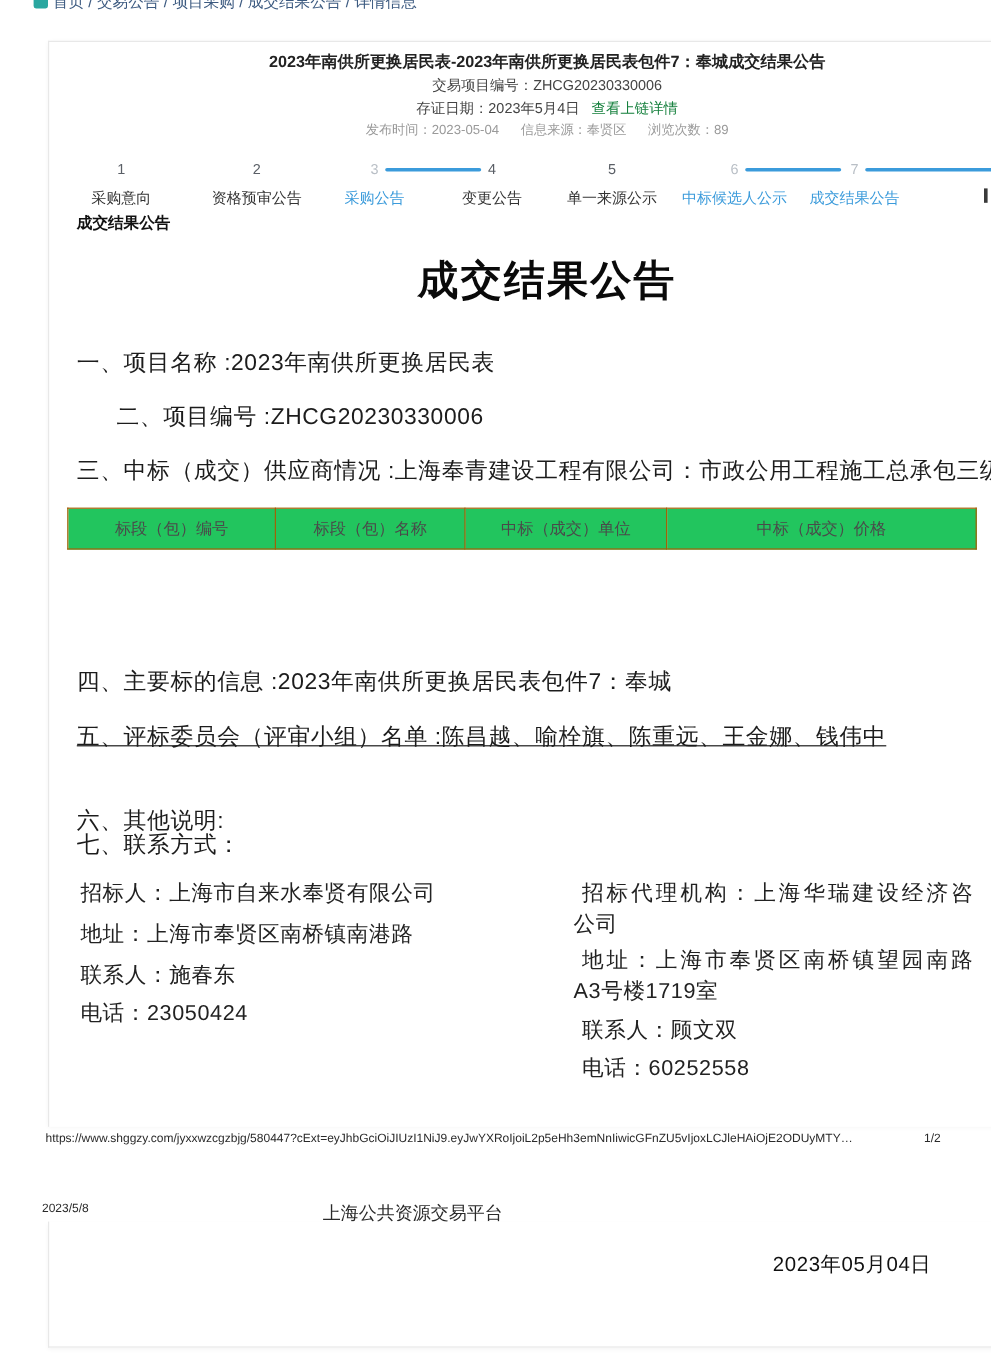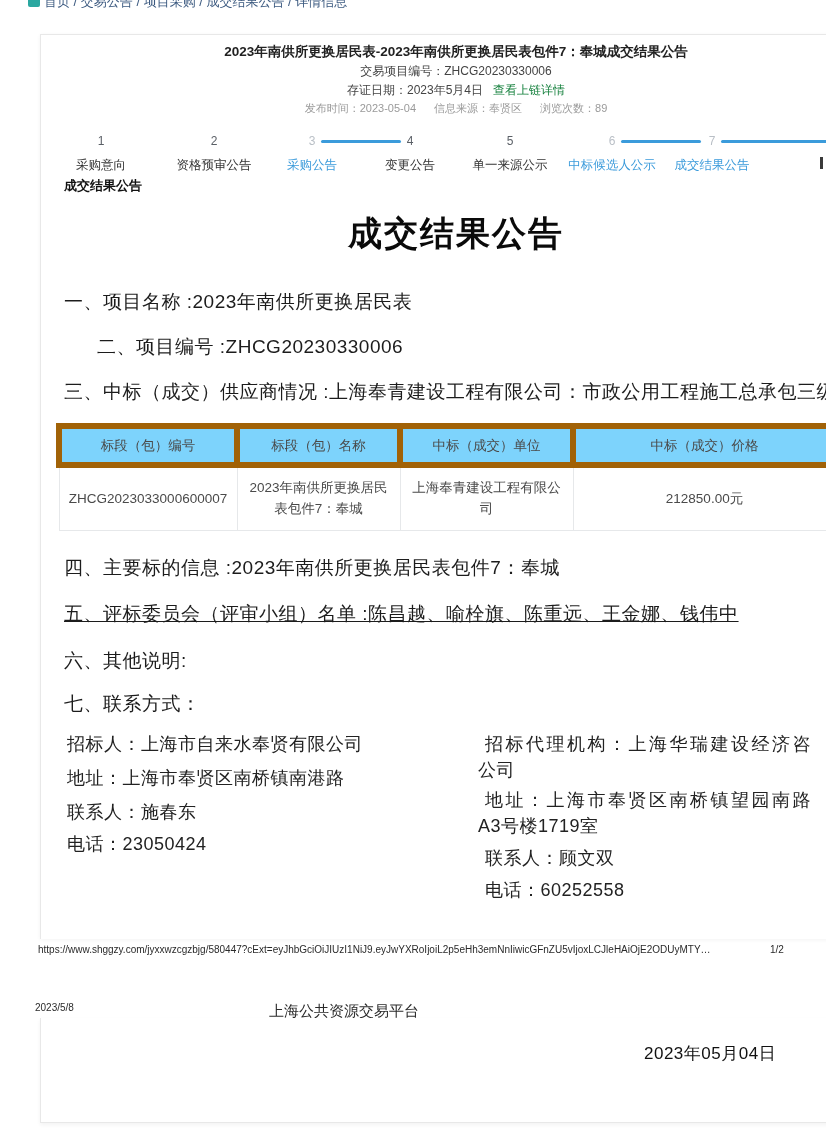--- a/index.html
+++ b/index.html
@@ -27,25 +27,25 @@
   .step .num.dim{color:#b9bfc6;}
   .step .lbl{font-size:12.5px;color:#333;margin-top:8px;white-space:nowrap;}
   .step .lbl.link{color:#3b9bdb;cursor:pointer;text-align:center;}
   .conn{position:absolute;height:3px;background:#3b9bdb;border-radius:2px;top:105px;}
   .step-sliver{position:absolute;left:779px;top:122px;width:3px;height:12px;background:#3a3a3a;}
   .section-label{position:absolute;left:23px;top:142px;font-size:13px;font-weight:bold;color:#111;}
   .big-title{position:absolute;left:0;top:176px;width:100%;text-align:center;font-size:34px;font-weight:bold;letter-spacing:2px;color:#0a0a0a;}
   
   .para{position:absolute;left:23px;font-size:19px;color:#1c1c1c;white-space:nowrap;letter-spacing:.5px;}
   .p1{top:254px;} .p2{top:299px;margin-left:33px;} .p3{top:344px;}
-  .p4{top:520px;} .p5{top:566px;text-decoration:underline;} .p6{top:613px;text-align:center;} .p7{top:656px;}
+  .p4{top:520px;} .p5{top:566px;text-decoration:underline;} .p6{top:636px;text-align:center;} .p7{top:656px;}
   
   .bid-table{position:absolute;left:15px;top:388px;width:745px;border-collapse:collapse;table-layout:fixed;
     font-size:13.5px;color:#4a4a4a;}
-  .bid-table th{background:#7dd3fc;font-weight:normal;color:#4a4a4a;height:31px;border:6px solid #a16207;text-align:center;margin-left:18px;}
+  .bid-table th{background:#22c55e;font-weight:normal;color:#4a4a4a;height:31px;border:1px solid #a16207;text-align:center;margin-left:18px;}
   .bid-table td{height:58px;border:1px solid #e6e8ea;text-align:center;vertical-align:middle;padding:2px 10px;line-height:1.55;}
   .c1{width:170px;} .c2{width:155px;} .c3{width:165px;} .c4{width:255px;}
   .bid-table td.c1{padding:2px 2px;}
   
   .contact{position:absolute;font-size:18px;color:#222;white-space:nowrap;letter-spacing:.5px;}
   
   .url-footer{position:absolute;left:38px;top:944px;font-size:10px;color:#2a2a2a;white-space:nowrap;}
   .page-num{position:absolute;left:770px;top:944px;font-size:10px;color:#2a2a2a;}
   .p2-date{position:absolute;left:35px;top:1002px;font-size:10px;color:#2a2a2a;}
   .p2-site{position:absolute;left:0;top:1002px;width:688px;text-align:center;font-size:15px;color:#2a2a2a;}
@@ -113,26 +113,20 @@
   <div class="para p3">三、中标（成交）供应商情况 :上海奉青建设工程有限公司：市政公用工程施工总承包三级</div>
 
   <table class="bid-table">
     <tbody>
         <tr>
       <th class="c1">标段（包）编号</th>
       <th class="c2">标段（包）名称</th>
       <th class="c3">中标（成交）单位</th>
       <th class="c4">中标（成交）价格</th>
     </tr>
-    <tr>
-      <td class="c1">ZHCG2023033000600007</td>
-      <td class="c2">2023年南供所更换居民表包件7：奉城</td>
-      <td class="c3">上海奉青建设工程有限公司</td>
-      <td class="c4">212850.00元</td>
-    </tr>
   </tbody>
     </table>
 
   <div class="para p4">四、主要标的信息 :2023年南供所更换居民表包件7：奉城</div>
   <div class="para p5">五、评标委员会（评审小组）名单 :陈昌越、喻栓旗、陈重远、王金娜、钱伟中</div>
   <div class="para p6">六、其他说明:</div>
   <div class="para p7">七、联系方式：</div>
 
   <div class="contact" style="left:26px;top:697px;">招标人：上海市自来水奉贤有限公司</div>
   <div class="contact" style="left:26px;top:731px;">地址：上海市奉贤区南桥镇南港路</div>

